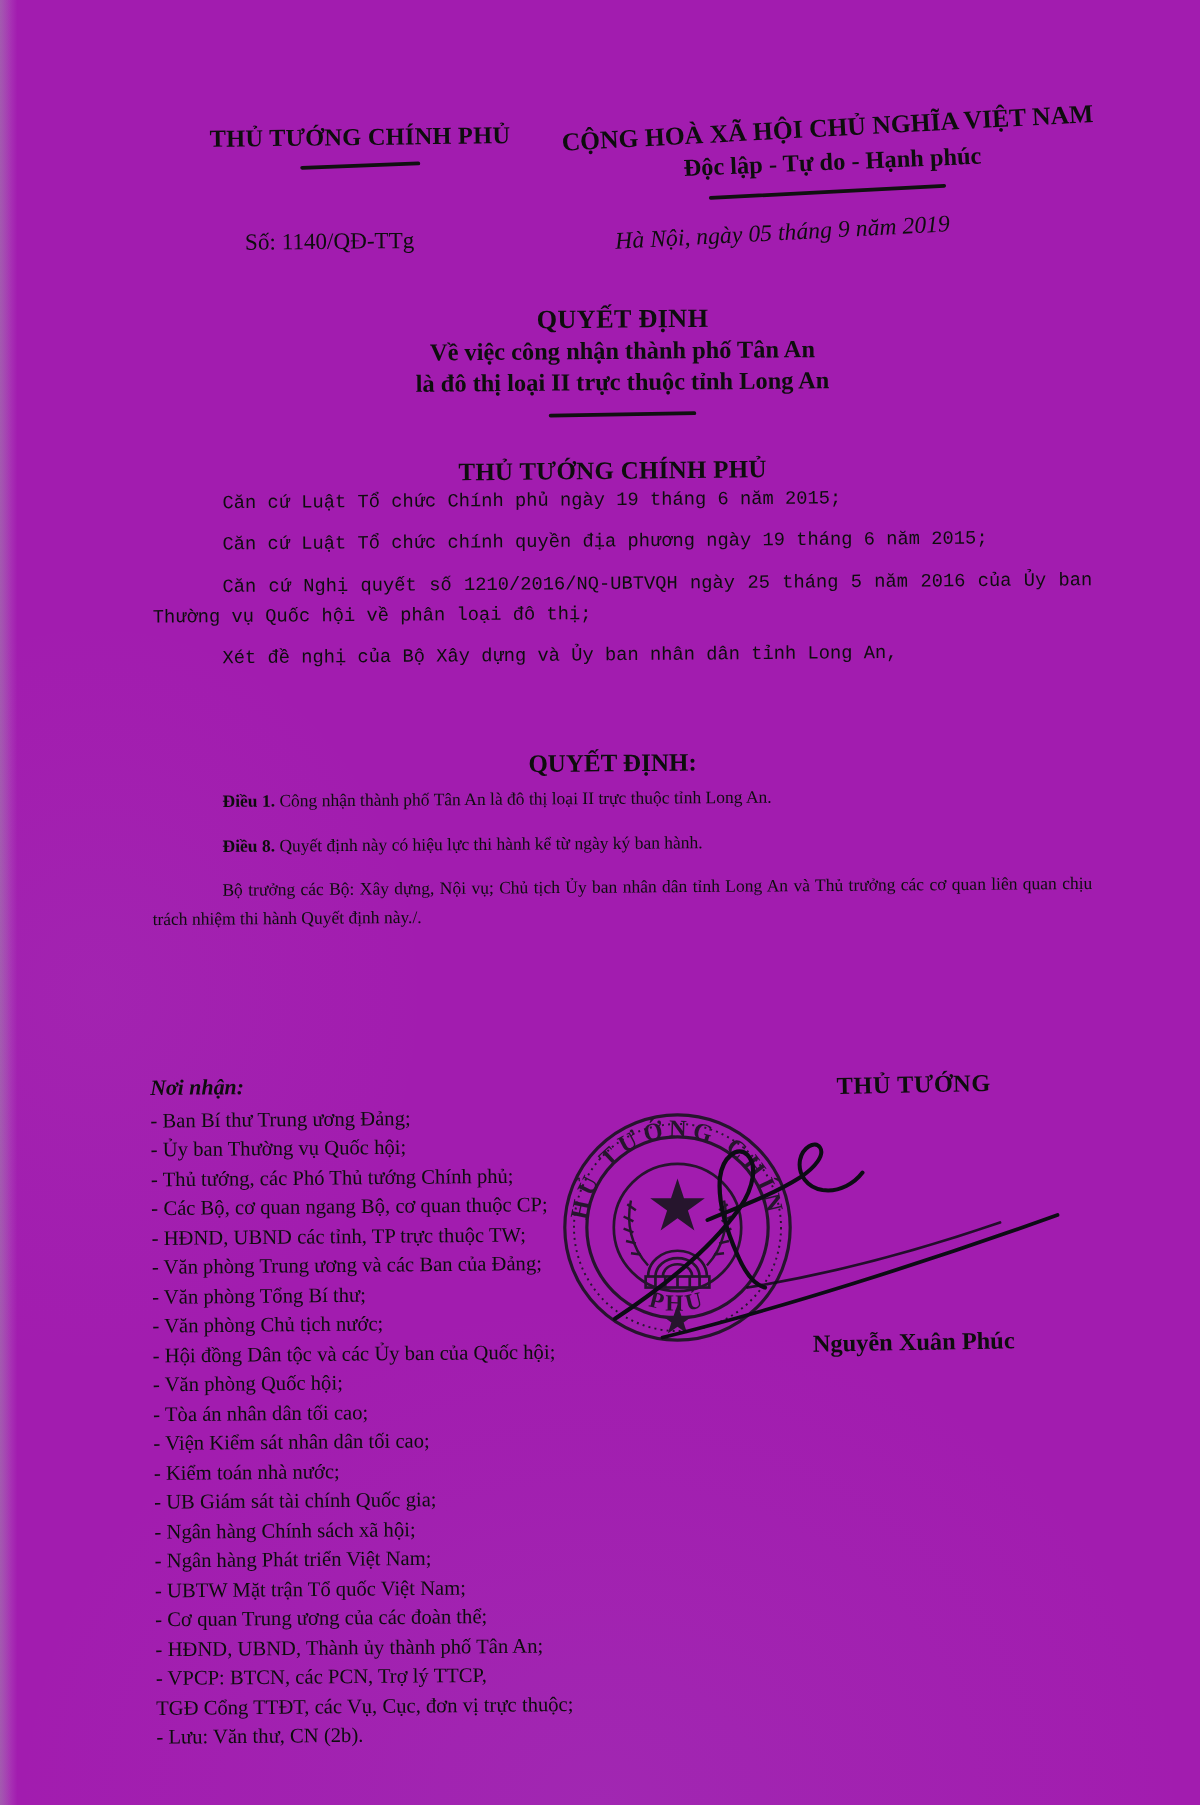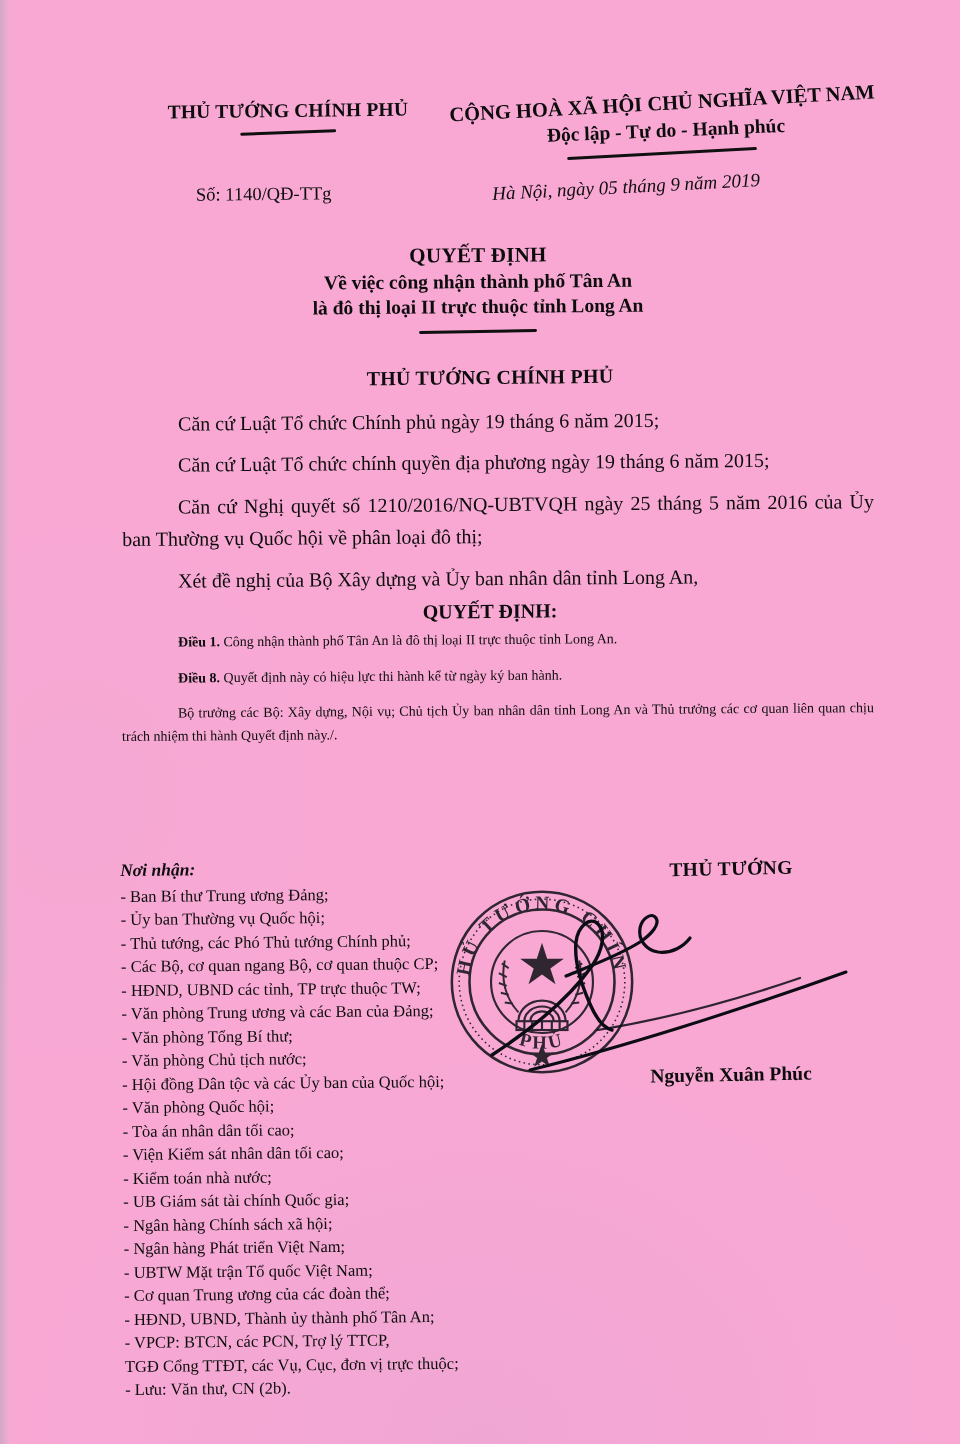--- a/index.html
+++ b/index.html
@@ -13,21 +13,21 @@
     height: 1444px;
     font-family: "Liberation Serif", "DejaVu Serif", serif;
     color: #0d0d0d;
     overflow: hidden;
   }
 
   #page {
     position: relative;
     width: 960px;
     height: 1444px;
-    background: #f9a8d4;
+    background: #a21caf;
     overflow: hidden;
   }
 
   
   .scan-tint {
     position: absolute;
     inset: 0;
     pointer-events: none;
     background:
       radial-gradient(ellipse 70% 40% at 50% 100%, rgba(150,150,205,0.09), rgba(255,255,255,0) 70%),
@@ -107,21 +107,21 @@
     top: 176px;
     font-size: 19px;
     font-style: italic;
     white-space: nowrap;
     transform: rotate(-3.0deg);
   }
 
   
   .title-block {
     position: absolute;
-    left: 168px;
+    left: 188px;
     top: 243px;
     width: 620px;
     text-align: center;
   }
   .title-block .t1 {
     font-weight: bold;
     font-size: 21px;
     letter-spacing: 0.3px;
     transform: rotate(-0.5deg);
   }
@@ -150,25 +150,26 @@
     font-weight: bold;
     font-size: 20px;
     letter-spacing: 0.2px;
     transform: rotate(-0.6deg);
   }
 
   
   .body-text {
     position: absolute;
     left: 122px;
-    top: 408px;
+    top: 392px;
     width: 752px;
-    font-size: 20px;
+    font-size: 15px;
     line-height: 1.62;
     text-align: justify;
+    font-family: Liberation Mono, monospace;
   }
   .body-text p {
     margin: 0 0 9px 0;
     text-indent: 56px;
     transform: rotate(-0.45deg);
     transform-origin: left center;
   }
 
   .decide-word {
     position: absolute;

